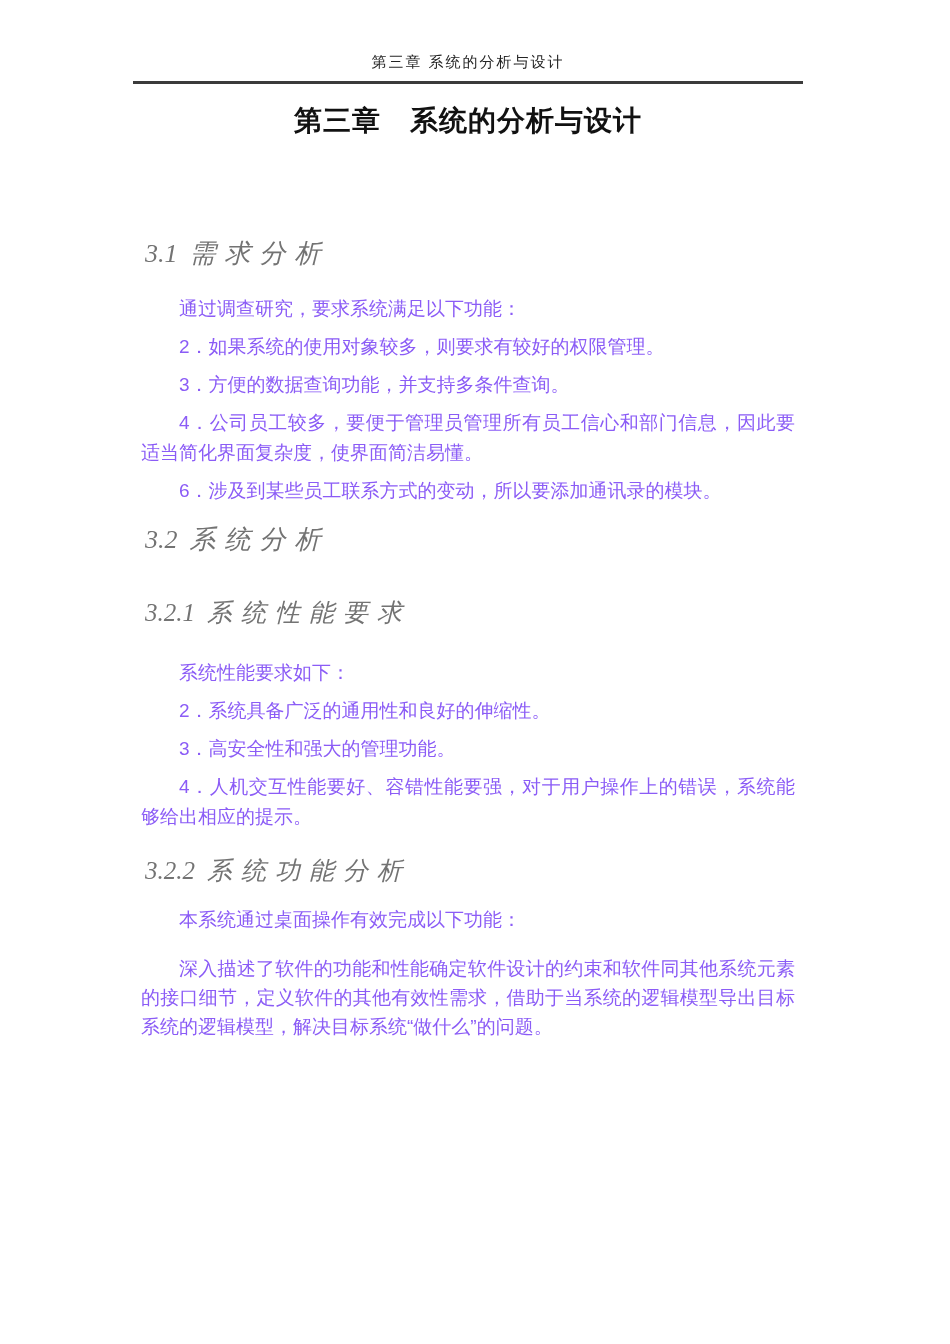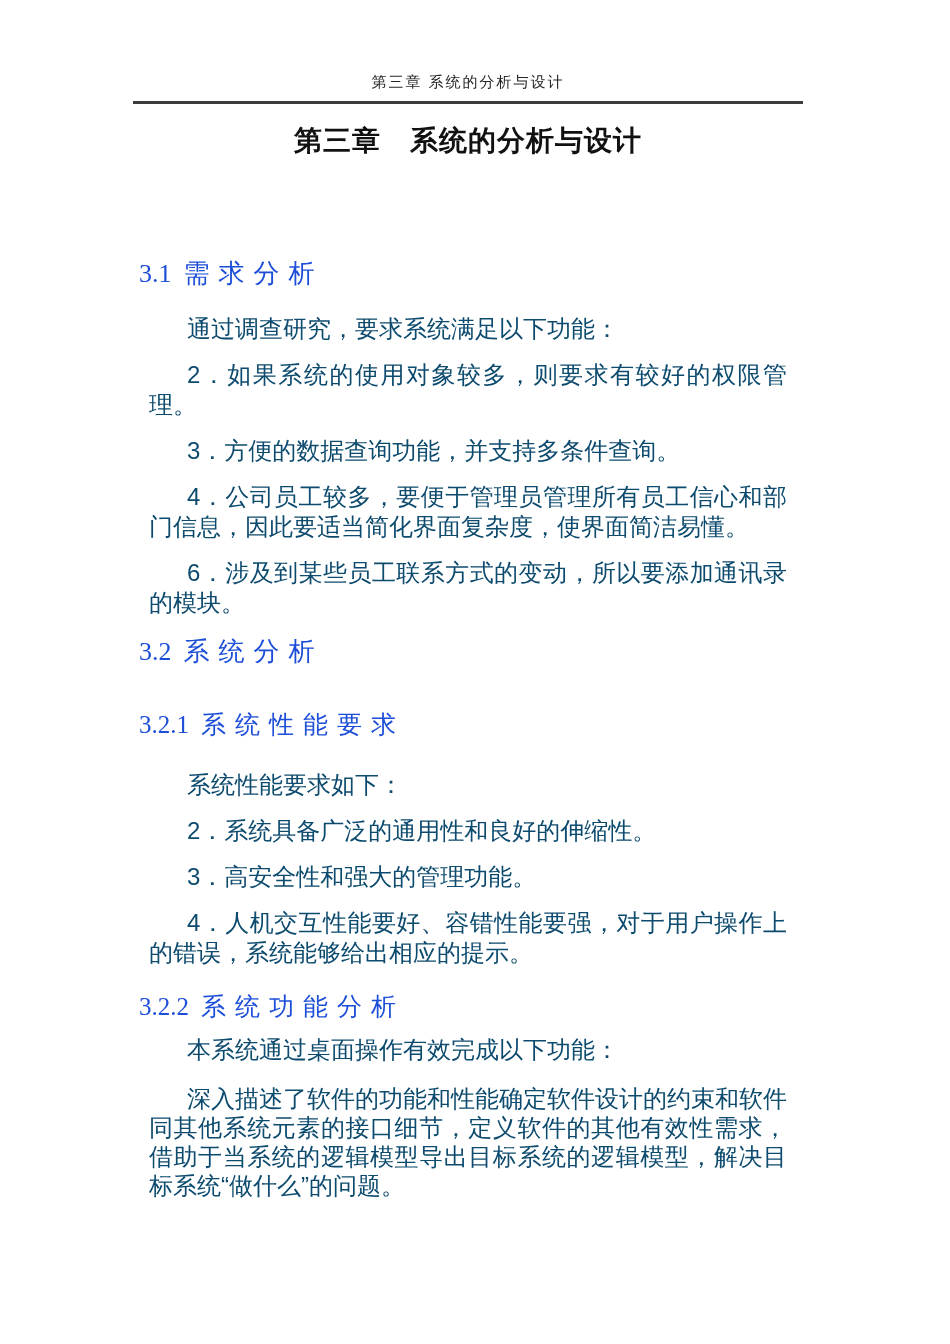--- a/index.html
+++ b/index.html
@@ -8,21 +8,21 @@
     width: 950px;
     height: 1344px;
     background: #ffffff;
     color: #1f1f1f;
     font-family: "Liberation Sans", "DejaVu Sans", sans-serif;
     overflow: hidden;
     box-sizing: border-box;
   }
   .content {
     box-sizing: border-box;
-    padding: 72px 147px 0 133px; 
+    padding: 52px 147px 0 133px; 
   }
   .running-header {
     text-align: center;
     font-size: 15px;
     line-height: 20px;
     letter-spacing: 2px;
     color: #242424;
   }
   .header-rule {
     height: 0;
@@ -33,42 +33,43 @@
     margin: 21px 0 0 0;
     text-align: center;
     font-size: 28px;
     line-height: 32px;
     font-weight: 700;
     letter-spacing: 1px;
     color: #111;
   }
   .h2, .h3 {
     font-weight: 400;
-    color: #1d4ed8;
-    margin: 6px;
+    color: #737373;
+    margin: 12px;
+    font-style: italic;
   }
   .h2 { font-size: 26px; line-height: 34px; }
   .h3 { font-size: 25px; line-height: 44px; }
   .h2 .num, .h3 .num {
     font-family: "Liberation Serif", "DejaVu Serif", serif;
     letter-spacing: 0;
     margin-right: 12px;
   }
   .h2 .cjk, .h3 .cjk { letter-spacing: 9px; }
   .h2.s31 { margin-top: 99px; }
   .h2.s32 { margin-top: 16px; }
   .h3.s321 { margin-top: 33px; }
   .h3.s322 { margin-top: 16px; }
   p.body {
-    font-size: 24px;
+    font-size: 19px;
     line-height: 30px;
-    margin: 16px;
+    margin: 8px;
     text-indent: 38px;
     text-align: justify;
-    color: #0c4a6e;
+    color: #8b5cf6;
   }
   p.intro { margin-top: 23px; }
   p.item  { margin-top: 6px; }
   p.first-item { margin-top: 8px; }
   p.long  { margin-top: 19px; line-height: 29px; }
   p.last  { margin-top: 4px; }
 </style>
 </head>
 <body>
 

